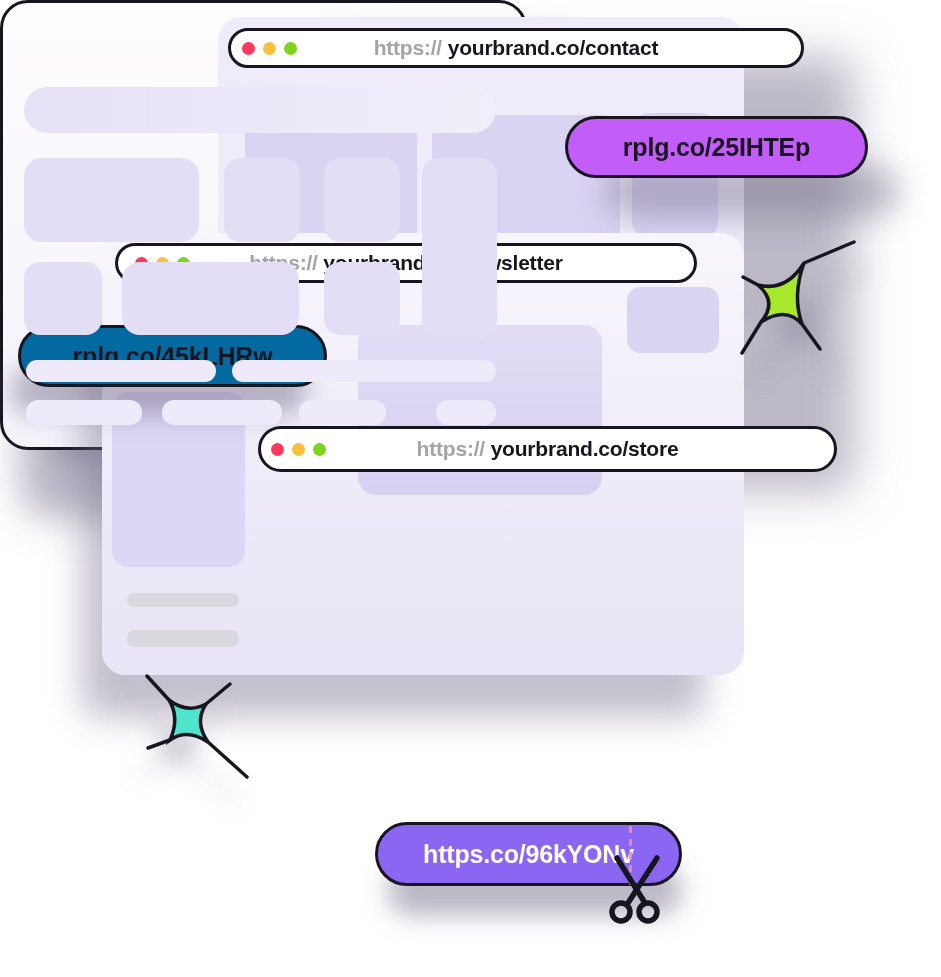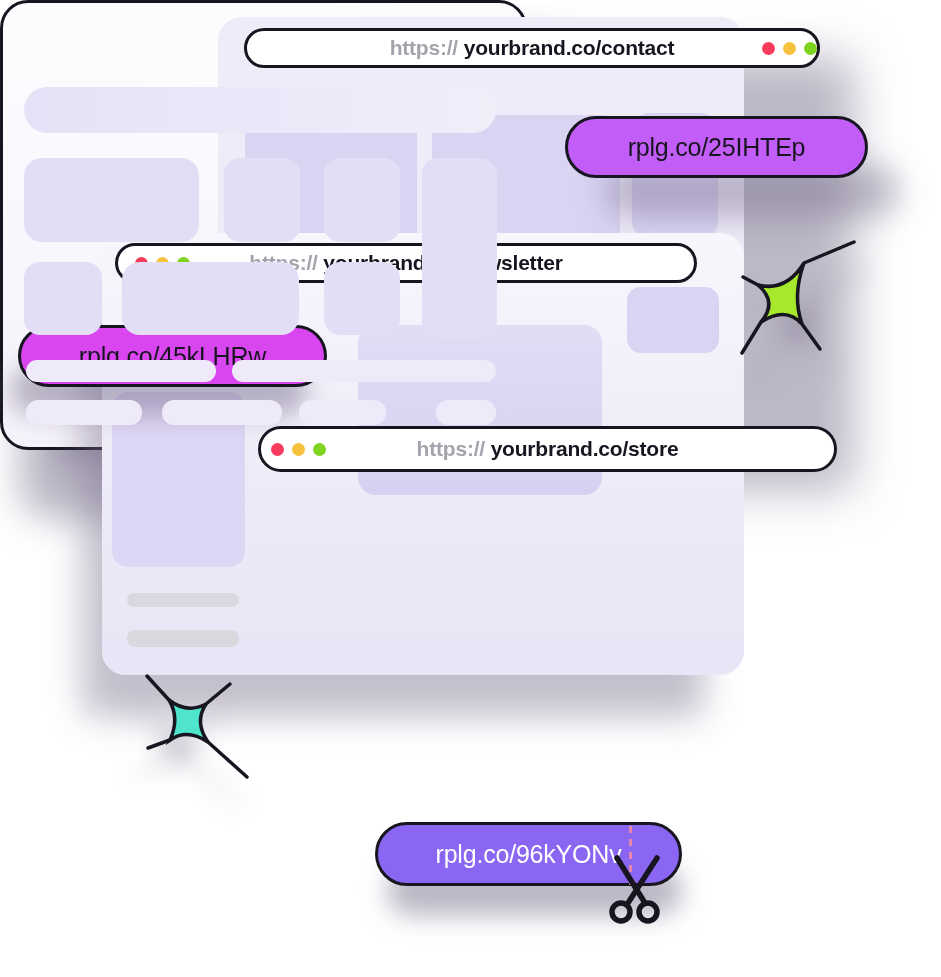--- a/index.html
+++ b/index.html
@@ -28,43 +28,43 @@
   .scheme{color:#a5a4ad;}
   .domain{color:#17151f;}
   
   .blk{position:absolute;background:#dad3f2;border-radius:18px;}
   .blk-store{background:#e3ddf6;}
   .ln-gray{position:absolute;background:#d9d8df;border-radius:8px;}
   .ln-store{position:absolute;background:#eeeaf9;border-radius:12px;}
   .hero{position:absolute;background:linear-gradient(90deg,#e7e1f7,#f1eefa);border-radius:23px;}
   
   .pill{position:absolute;border:3.5px solid #17151f;border-radius:999px;box-sizing:border-box;
-    display:flex;align-items:center;justify-content:center;font-size:25px;font-weight:400;
+    display:flex;align-items:center;justify-content:center;font-size:25px;font-weight:700;
     letter-spacing:-.2px;}
   .pill-contact{left:565px;top:116px;width:303px;height:62px;background:#c35df8;color:#17151f;
     box-shadow:36px 44px 30px -4px rgba(122,114,141,.45);}
-  .pill-news{left:18px;top:325px;width:309px;height:62px;background:#d946ef;color:#17151f;
+  .pill-news{left:18px;top:325px;width:309px;height:62px;background:#0369a1;color:#17151f;
     box-shadow:-14px 34px 24px -6px rgba(122,114,141,.5);}
   .pill-store{left:375px;top:822px;width:307px;height:64px;background:#8a66f3;color:#ffffff;
     box-shadow:6px 36px 24px -6px rgba(122,114,141,.5);}
   .cutline{position:absolute;left:629px;top:826px;width:3px;height:64px;
     background:repeating-linear-gradient(180deg,rgba(240,138,166,.9) 0 7px,rgba(240,138,166,0) 7px 13px);}
   svg{display:block;}
 </style>
 </head>
 <body>
 
 <div id="stage">
 
   <div class="win win-contact">
     <div class="blk" style="left:27px;top:98px;width:172px;height:190px;"></div>
     <div class="blk" style="left:214px;top:98px;width:188px;height:190px;"></div>
     <div class="blk" style="left:414px;top:96px;width:86px;height:126px;"></div>
   </div>
-  <div class="bar" style="left:244px;top:28px;width:576px;padding-left:11px;justify-content:flex-end;">
+  <div class="bar" style="left:228px;top:28px;width:576px;padding-left:11px;">
     <div class="dots">
       <span class="dot" style="background:#f83b5c"></span>
       <span class="dot" style="background:#f6c23e"></span>
       <span class="dot" style="background:#7fd420"></span>
     </div>
     <div class="bar-text"><span class="scheme">https://</span> <span class="domain">yourbrand.co/contact</span></div>
   </div>
 
   <div class="pill pill-contact">
     <span>rplg.co/25IHTEp</span>
@@ -135,21 +135,21 @@
   <div class="bar bar-store" style="left:258px;top:426px;width:579px;padding-left:10px;">
     <div class="dots">
       <span class="dot" style="background:#f83b5c"></span>
       <span class="dot" style="background:#f6c23e"></span>
       <span class="dot" style="background:#7fd420"></span>
     </div>
     <div class="bar-text"><span class="scheme">https://</span> <span class="domain">yourbrand.co/store</span></div>
   </div>
 
   <div class="pill pill-store">
-    <span>rplg.co/96kYONv</span>
+    <span>https.co/96kYONv</span>
   </div>
   <div class="cutline"></div>
   <svg class="abs" style="left:601px;top:855px;" width="72" height="72" viewBox="0 0 72 72">
     <g stroke="#17151f" stroke-width="5.5" stroke-linecap="round" fill="none">
       <line x1="16" y1="3" x2="44" y2="48"></line>
       <line x1="56" y1="3" x2="27" y2="48"></line>
       <circle cx="47" cy="57" r="9"></circle>
       <circle cx="20" cy="57" r="9"></circle>
     </g>
   </svg>

